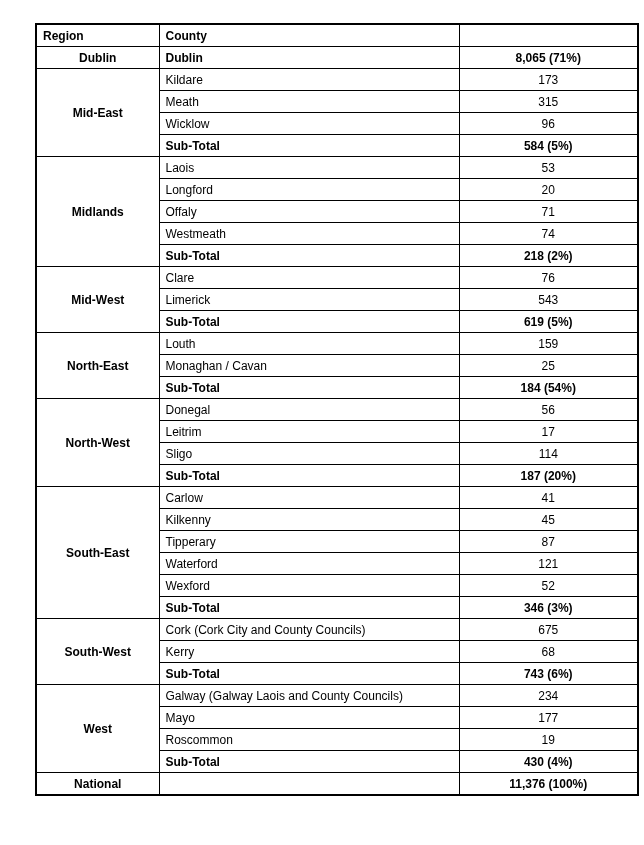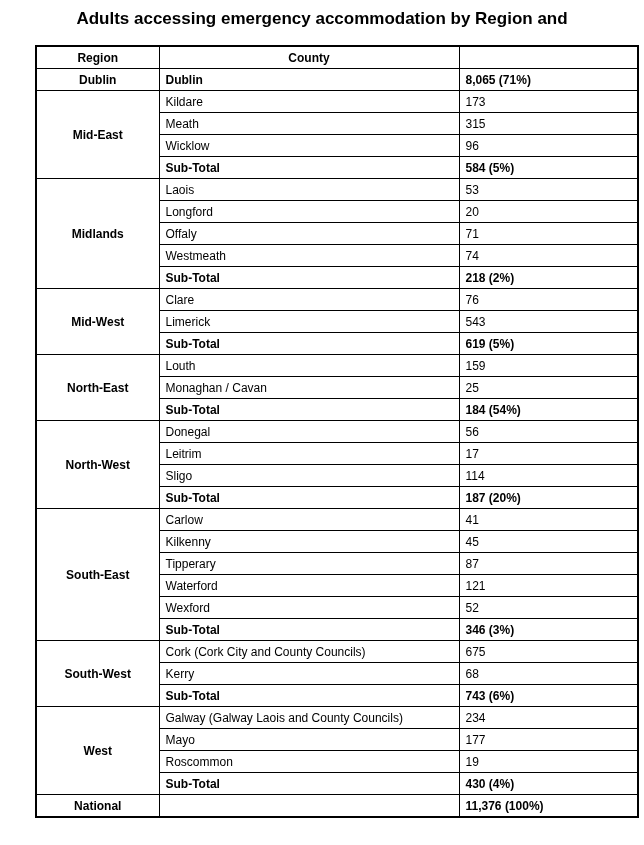--- a/index.html
+++ b/index.html
@@ -41,37 +41,36 @@
     border: 1px solid #000;
     font-size: 12px;
     height: 21px;
     padding: 0 6px;
     vertical-align: middle;
     overflow: hidden;
     white-space: nowrap;
   }
   .acc-table th {
     font-weight: bold;
-    text-align: center;
+    text-align: left;
   }
   td.region {
     text-align: center;
     font-weight: bold;
   }
   td.county { text-align: left; }
-  td.value  { text-align: left; }
+  td.value  { text-align: center; }
   .bold { font-weight: bold; }
 </style>
 </head>
 <body>
 
 <div class="page">
 
   <div class="title">
-    <span class="title-line">Adults accessing emergency accommodation by Region and</span>
   </div>
 
   <table class="acc-table">
     <colgroup>
       <col style="width:123px">
       <col style="width:300px">
       <col style="width:179px">
     </colgroup>
     <thead>
       <tr>

